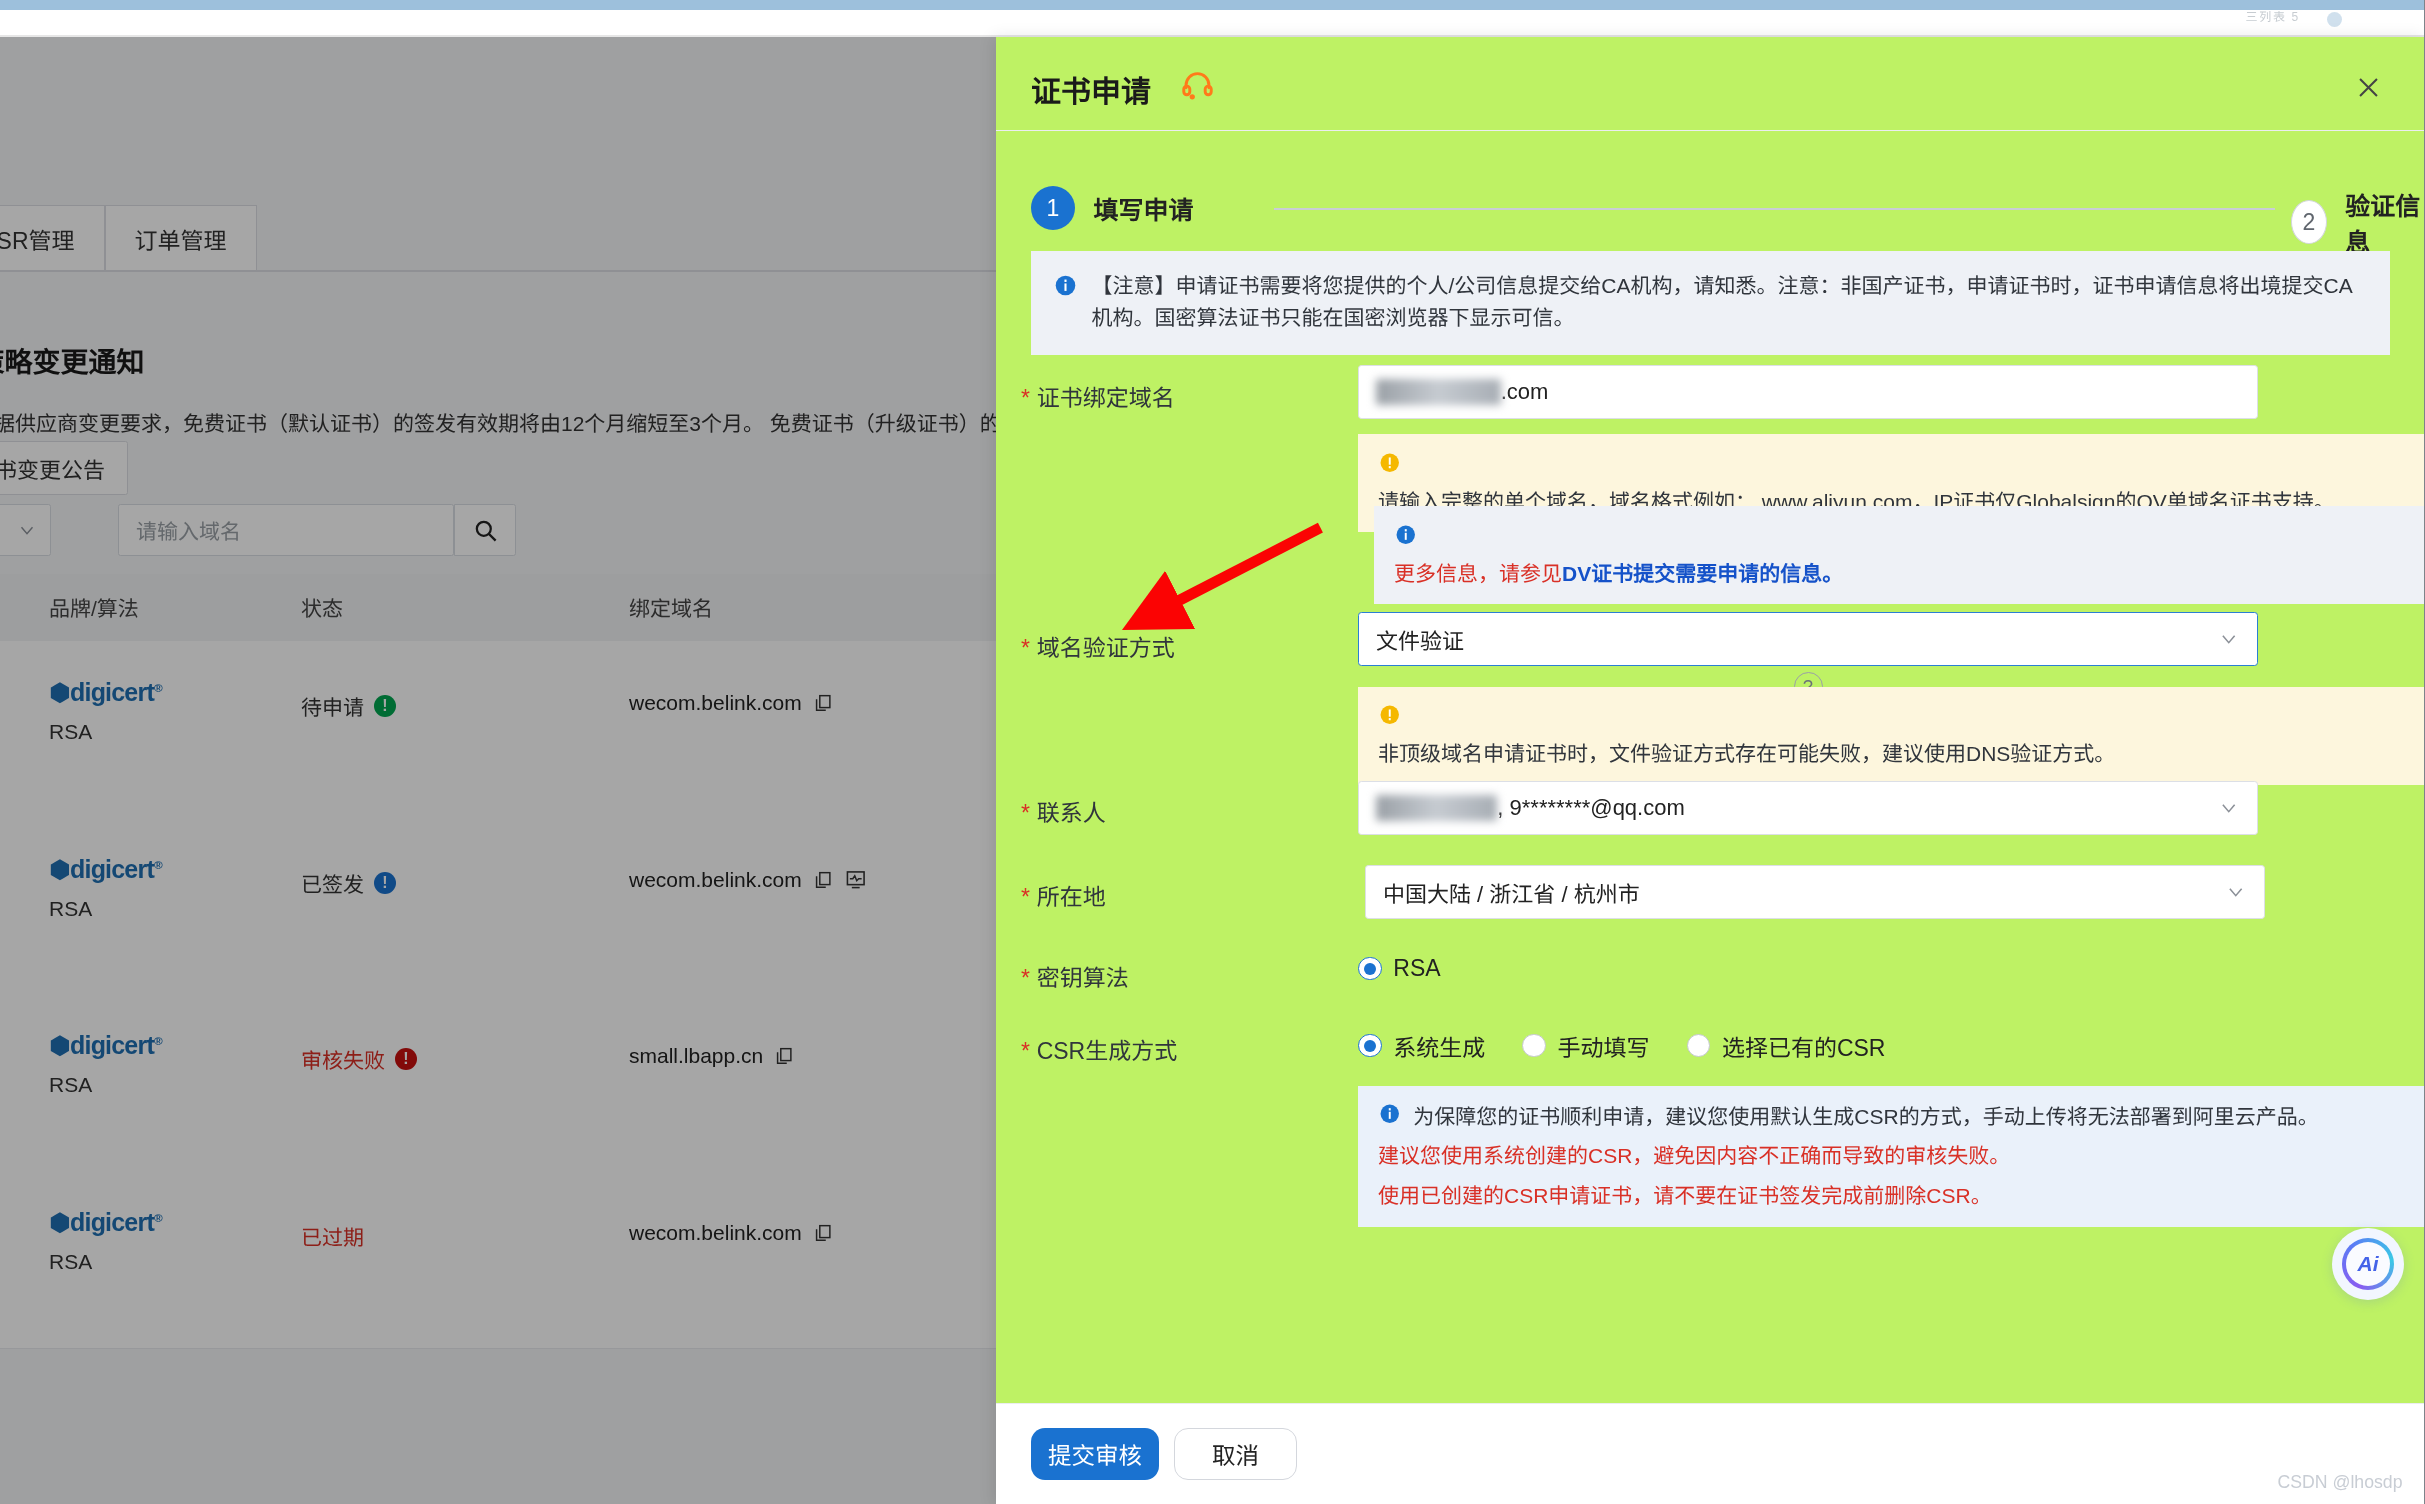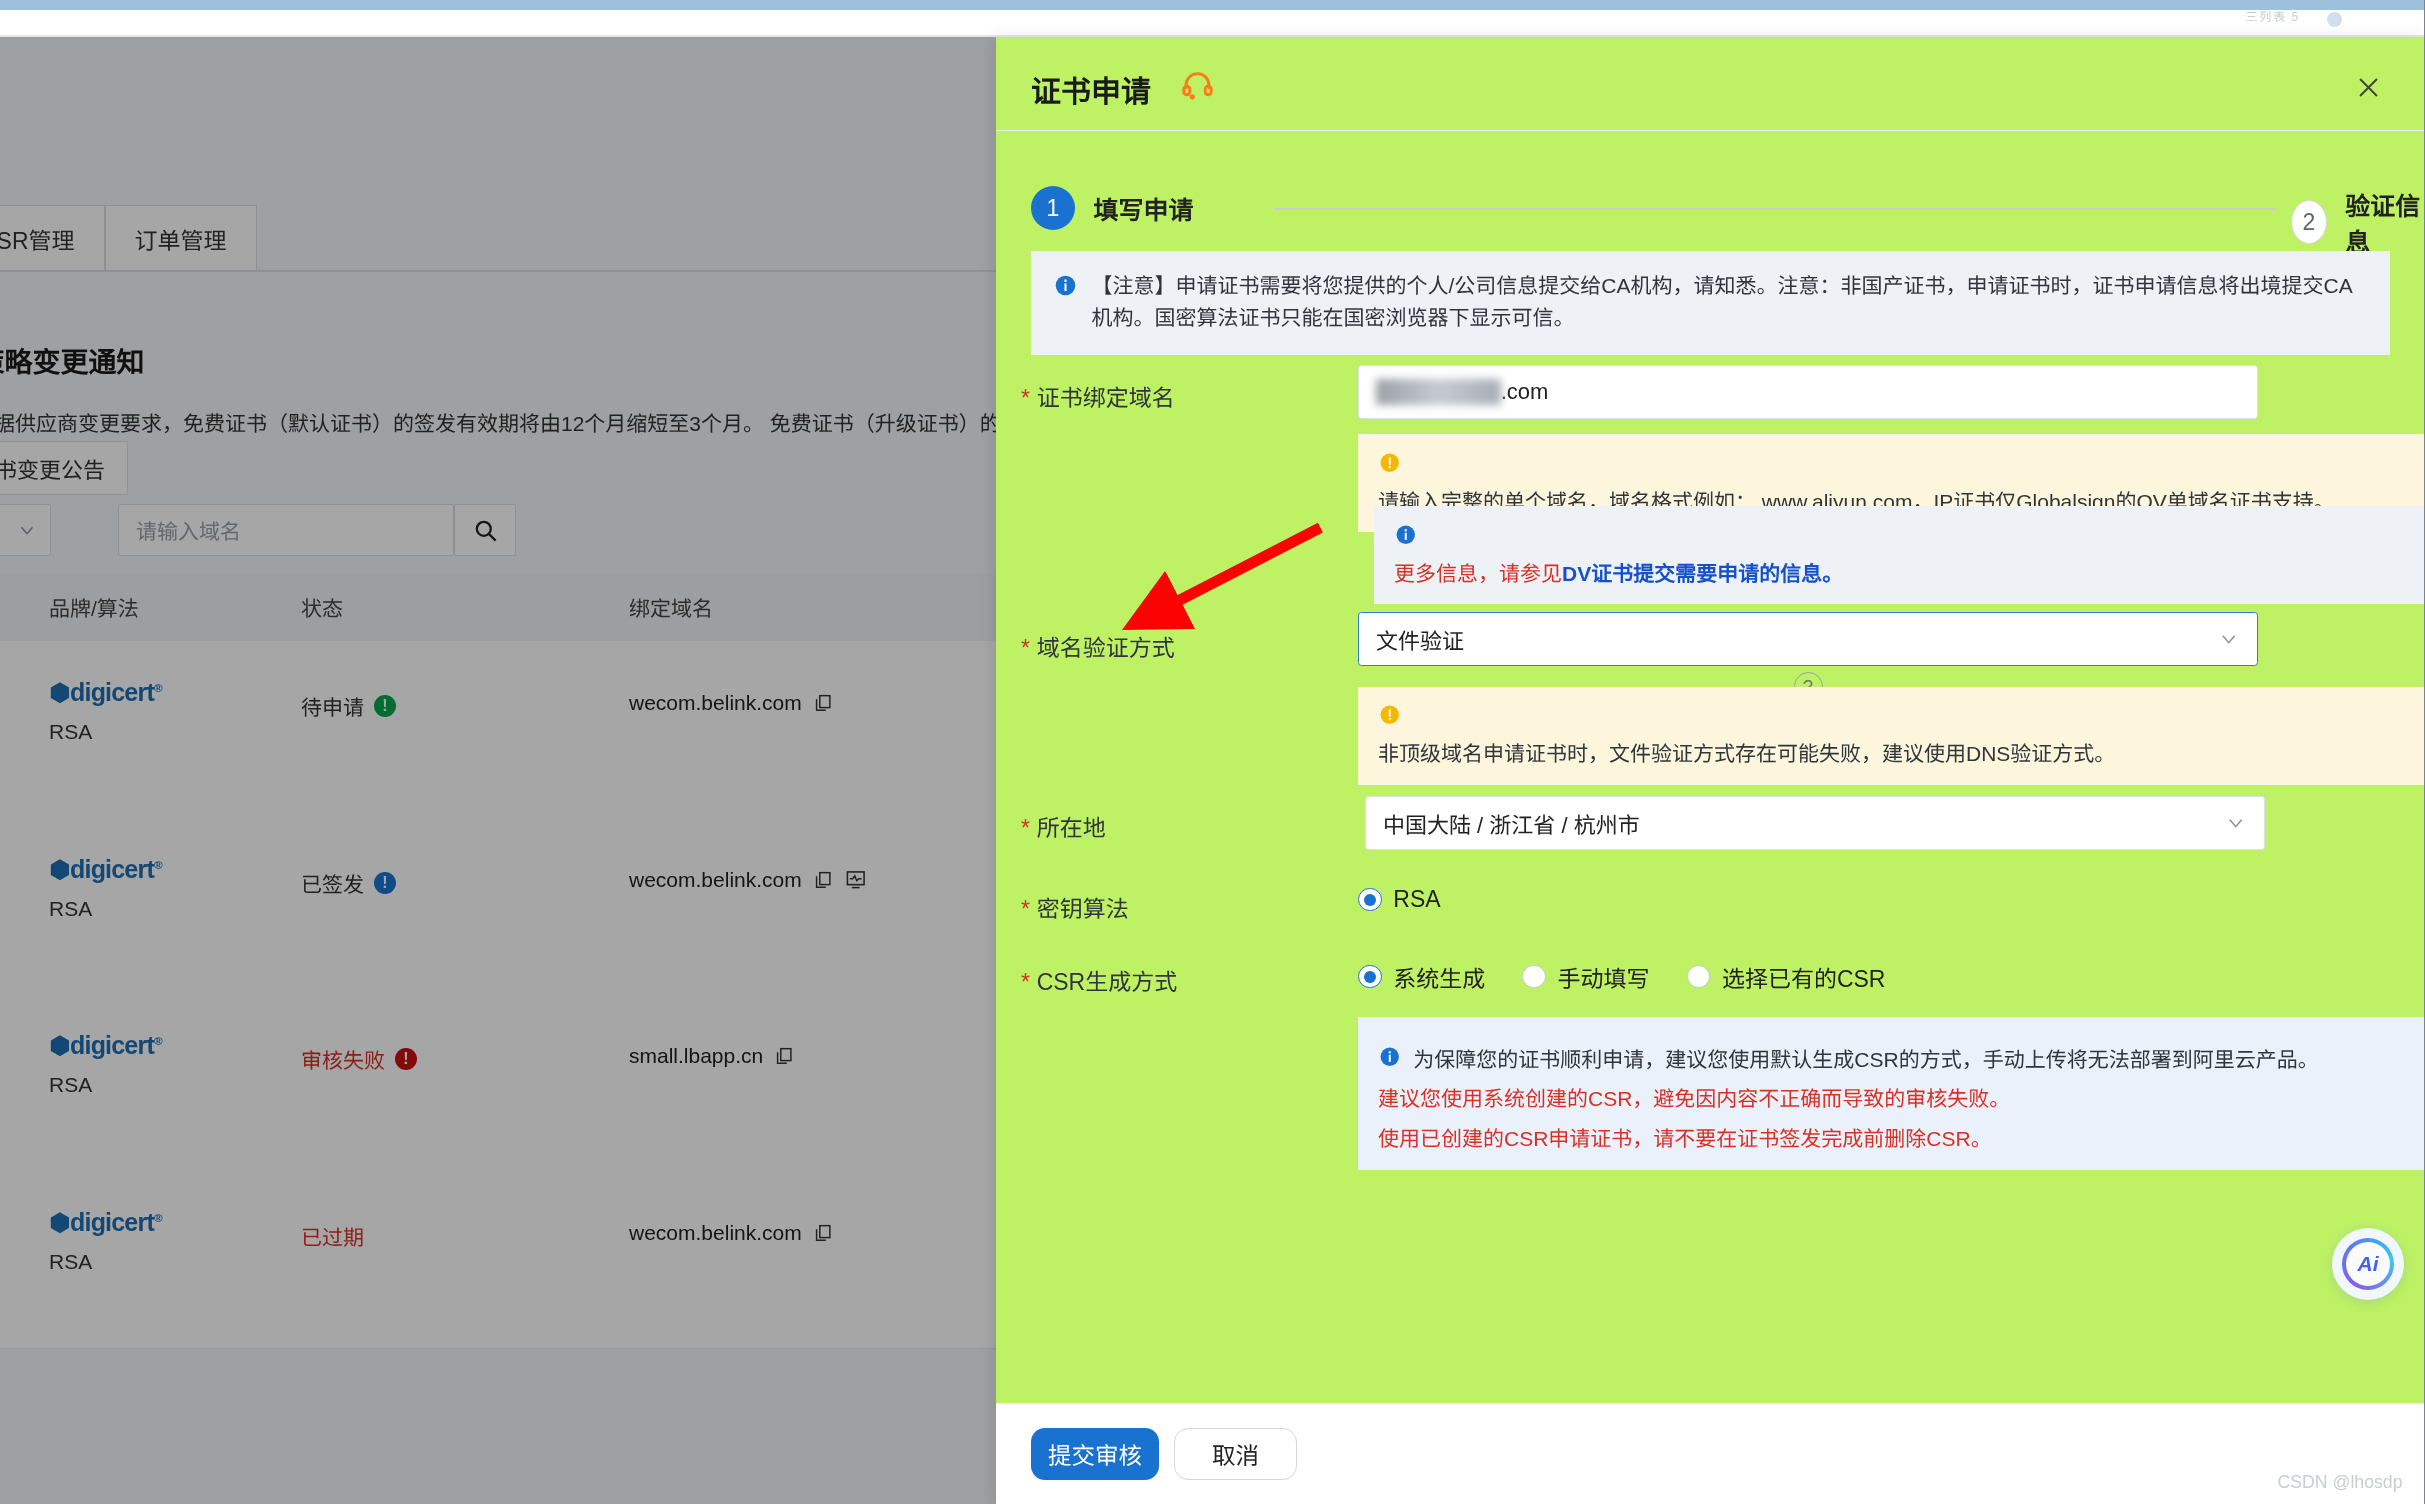--- a/index.html
+++ b/index.html
@@ -331,20 +331,35 @@
       <div class="fctl tipbox tip-warn" style="top:0;">
         <svg width="23.5" height="23.5" viewBox="0 0 24 24" style="flex:0 0 auto;margin-top:1.7px;">
           <circle cx="12" cy="12" r="9.4" fill="#f5b800"></circle>
           <rect x="11" y="6.6" width="2" height="7.4" fill="#fff"></rect>
           <rect x="11" y="15.4" width="2" height="2.2" fill="#fff"></rect>
         </svg>
         <span>非顶级域名申请证书时，文件验证方式存在可能失败，建议使用DNS验证方式。</span>
       </div>
     </div>
 
+    <div class="frow" style="height:54px;margin-top:15px;">
+      <div class="flabel" style="top:13.5px;">
+        <span class="req">*</span><span>联系人</span>
+      </div>
+      <div class="fctl" style="top:0;">
+        <div class="sel">
+          <span>
+            <span class="blur-val">███ ██ ██</span><span>, 9********@qq.com</span>
+          </span>
+          <svg width="23.5" height="23.5" viewBox="0 0 24 24">
+            <path d="M6 9l6 7 6-7" fill="none" stroke="#8b9098" stroke-width="1.6"></path>
+          </svg>
+        </div>
+      </div>
+    </div>
 
     <div class="frow" style="height:54px;margin-top:30px;">
       <div class="flabel" style="top:13.5px;">
         <span class="req">*</span><span>所在地</span>
       </div>
       <div class="fctl" style="top:0;margin-left:7px;">
         <div class="sel">
           <span>中国大陆 / 浙江省 / 杭州市</span>
           <svg width="23.5" height="23.5" viewBox="0 0 24 24">
             <path d="M6 9l6 7 6-7" fill="none" stroke="#8b9098" stroke-width="1.6"></path>
@@ -384,21 +399,21 @@
           <div class="radio">
             <span class="rdot"></span>
             <span>选择已有的CSR</span>
           </div>
         </div>
       </div>
     </div>
 
     <div style="position:relative;height:151px;margin-top:13.5px;">
       <div class="fctl tipbox tip-csr" style="top:0;flex-direction:column;gap:8.4px;">
-        <div style="display:flex;gap:11.8px;align-items:flex-start;margin-top:12px;">
+        <div style="display:flex;gap:11.8px;align-items:flex-start;">
           <svg width="23.5" height="23.5" viewBox="0 0 24 24" style="flex:0 0 auto;margin-top:1.7px;">
             <circle cx="12" cy="12" r="9.4" fill="#1a72d0"></circle>
             <rect x="11" y="10" width="2" height="7.2" fill="#fff"></rect>
             <rect x="11" y="6.3" width="2" height="2.3" fill="#fff"></rect>
           </svg>
           <span style="color:#30353c;">为保障您的证书顺利申请，建议您使用默认生成CSR的方式，手动上传将无法部署到阿里云产品。</span>
         </div>
         <div style="color:#d93026;">建议您使用系统创建的CSR，避免因内容不正确而导致的审核失败。</div>
         <div style="color:#d93026;">使用已创建的CSR申请证书，请不要在证书签发完成前删除CSR。</div>
       </div>

